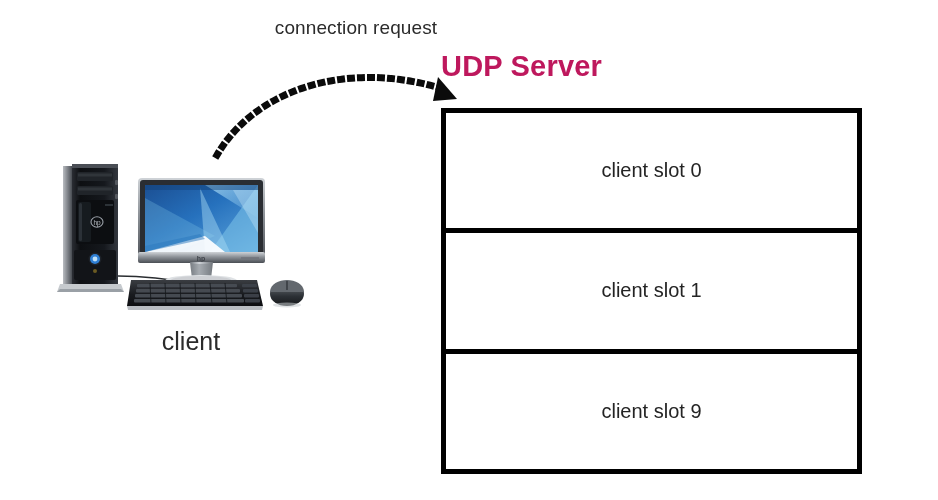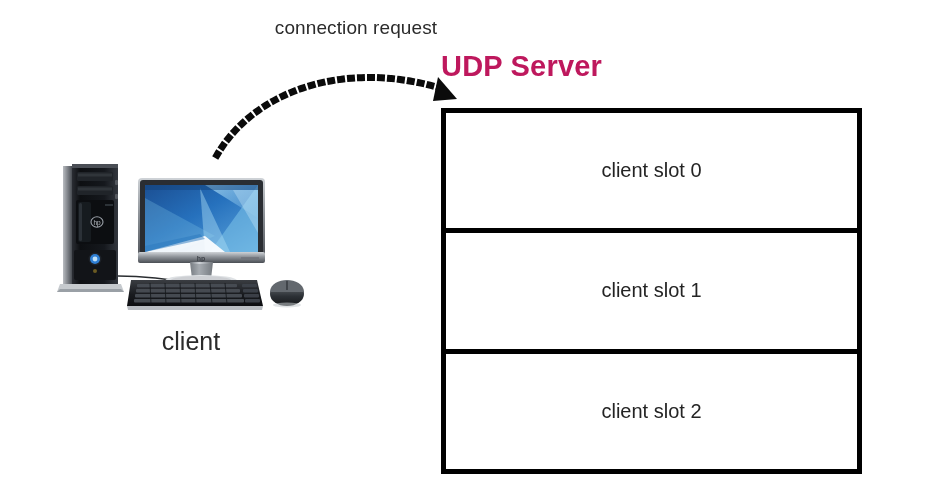--- a/index.html
+++ b/index.html
@@ -266,15 +266,15 @@
 <div class="title-udp">UDP Server</div>
 
 <div class="server-box">
   <div class="slot">
     <span class="slot-label">client slot 0</span>
   </div>
   <div class="slot">
     <span class="slot-label">client slot 1</span>
   </div>
   <div class="slot">
-    <span class="slot-label">client slot 2</span>
+    <span class="slot-label">client slot 9</span>
   </div>
 </div>
 
 </body></html>

